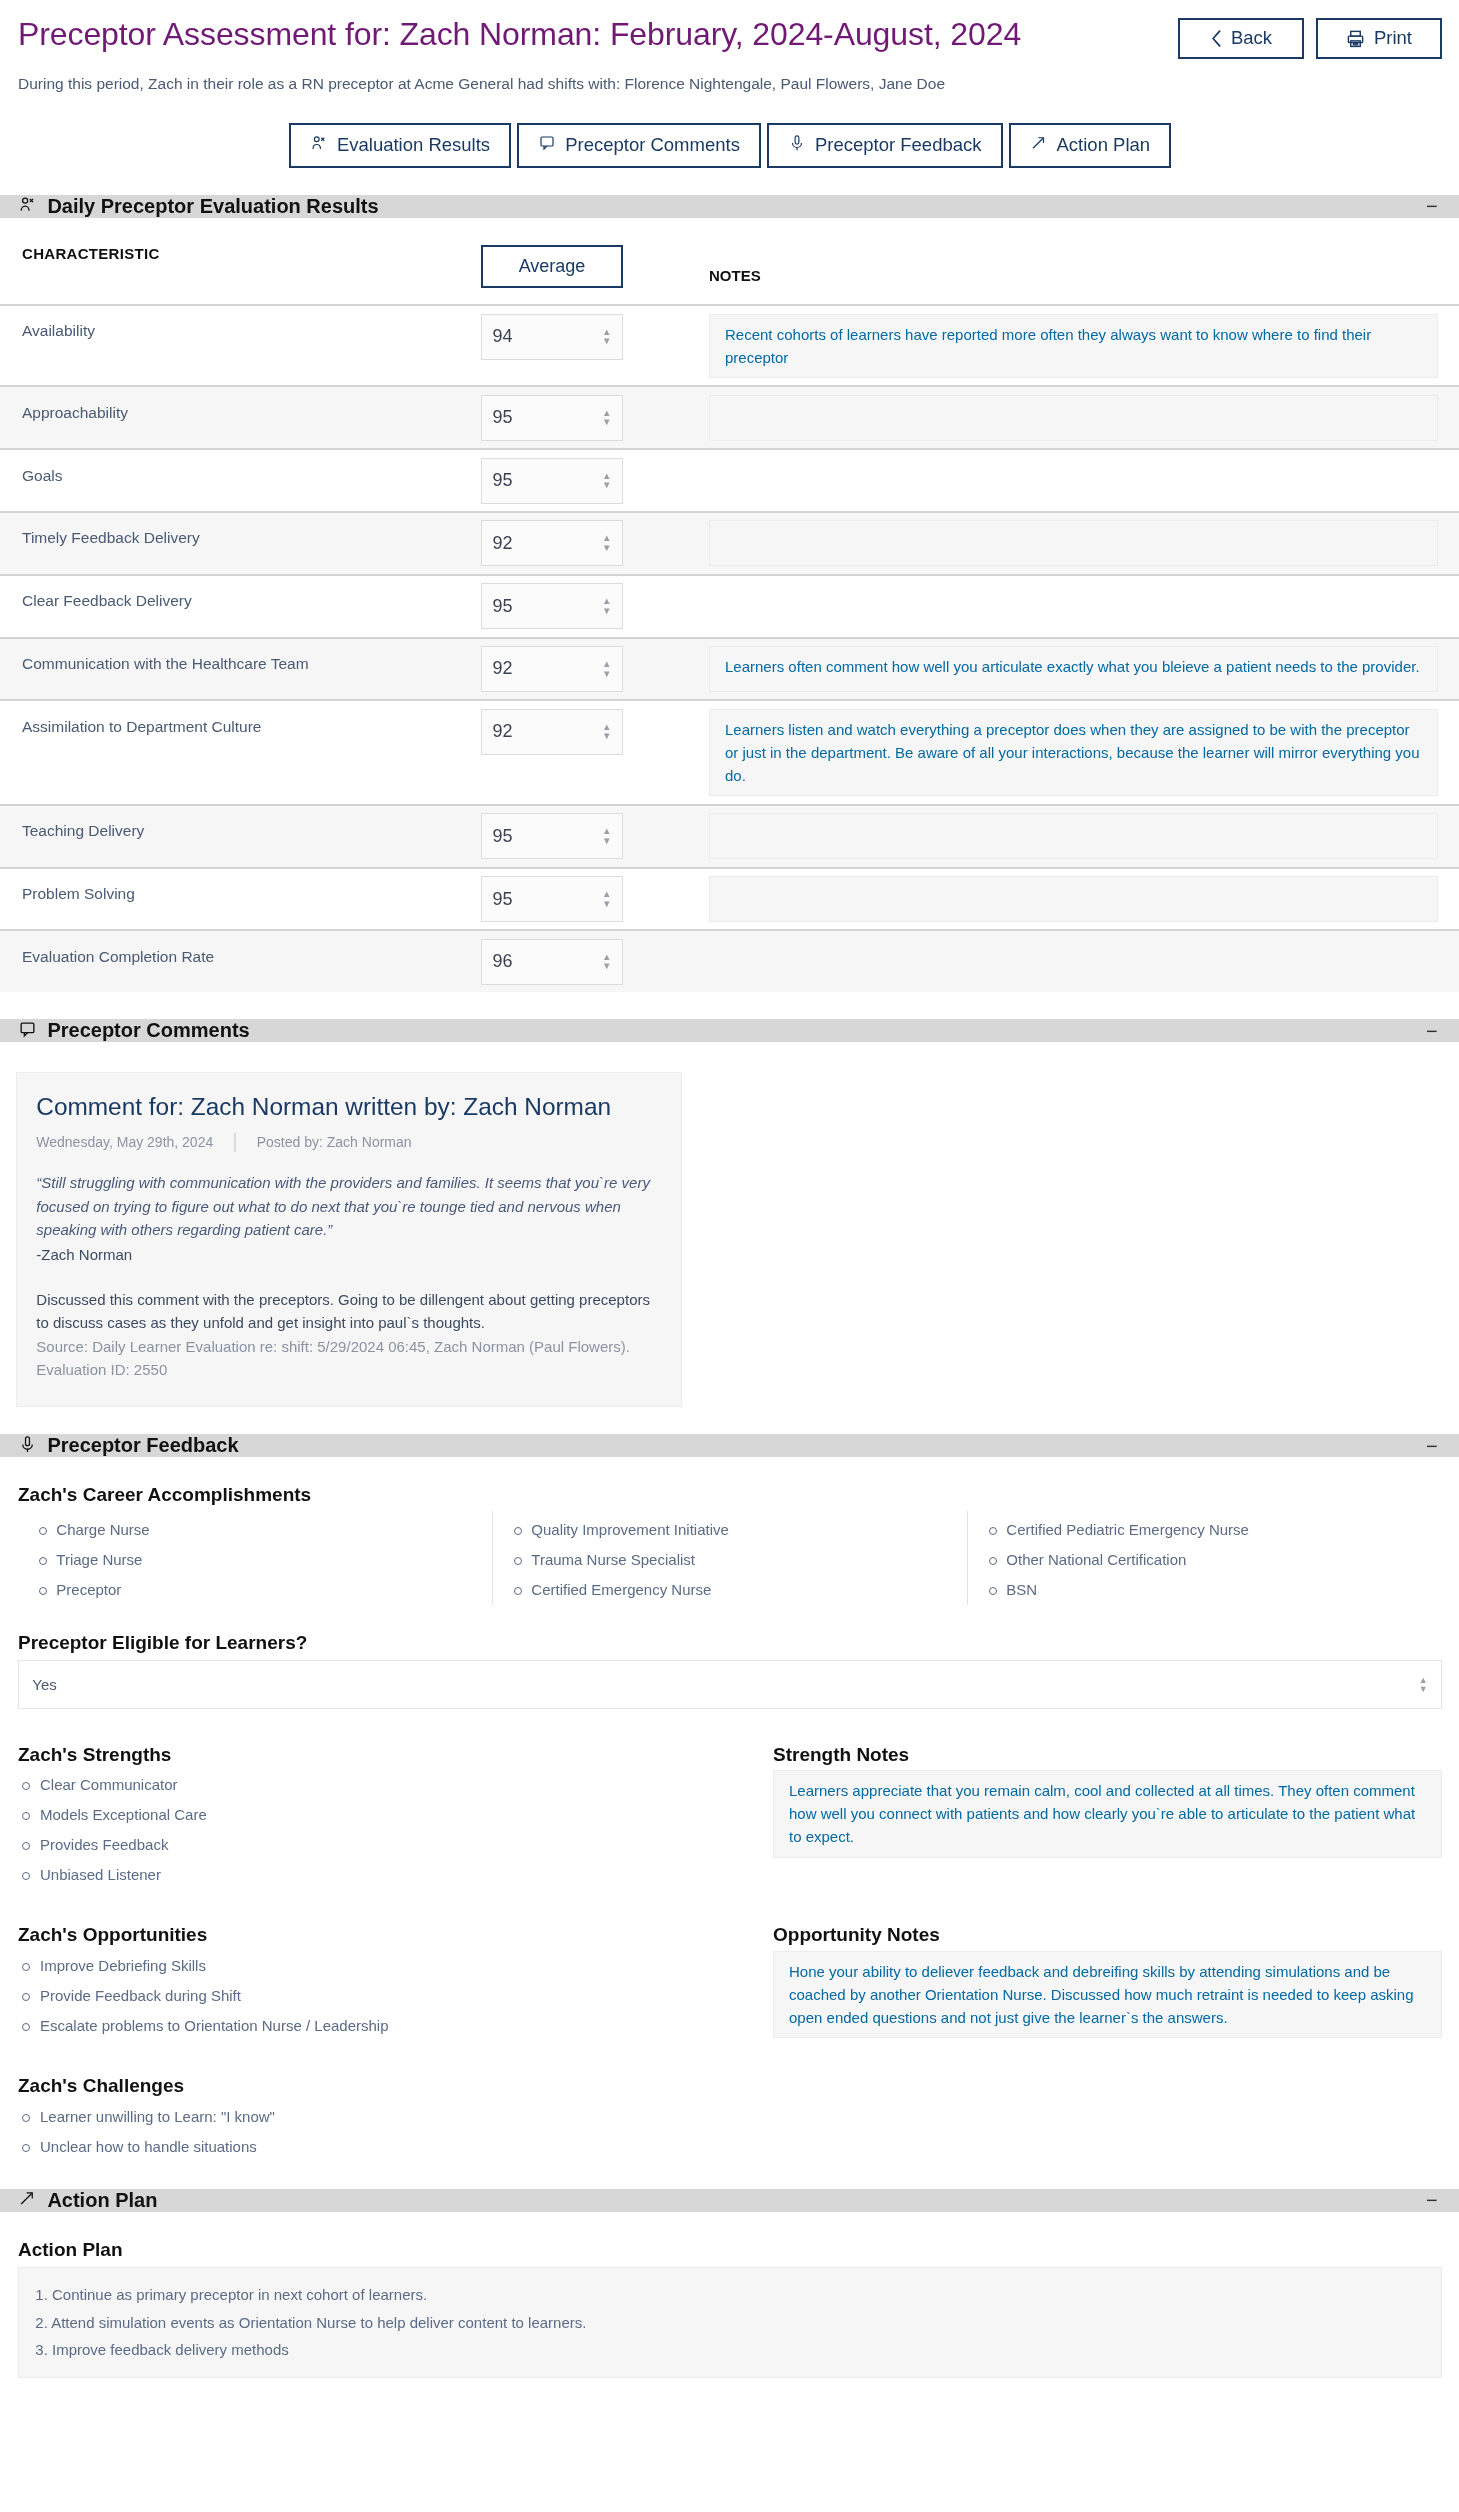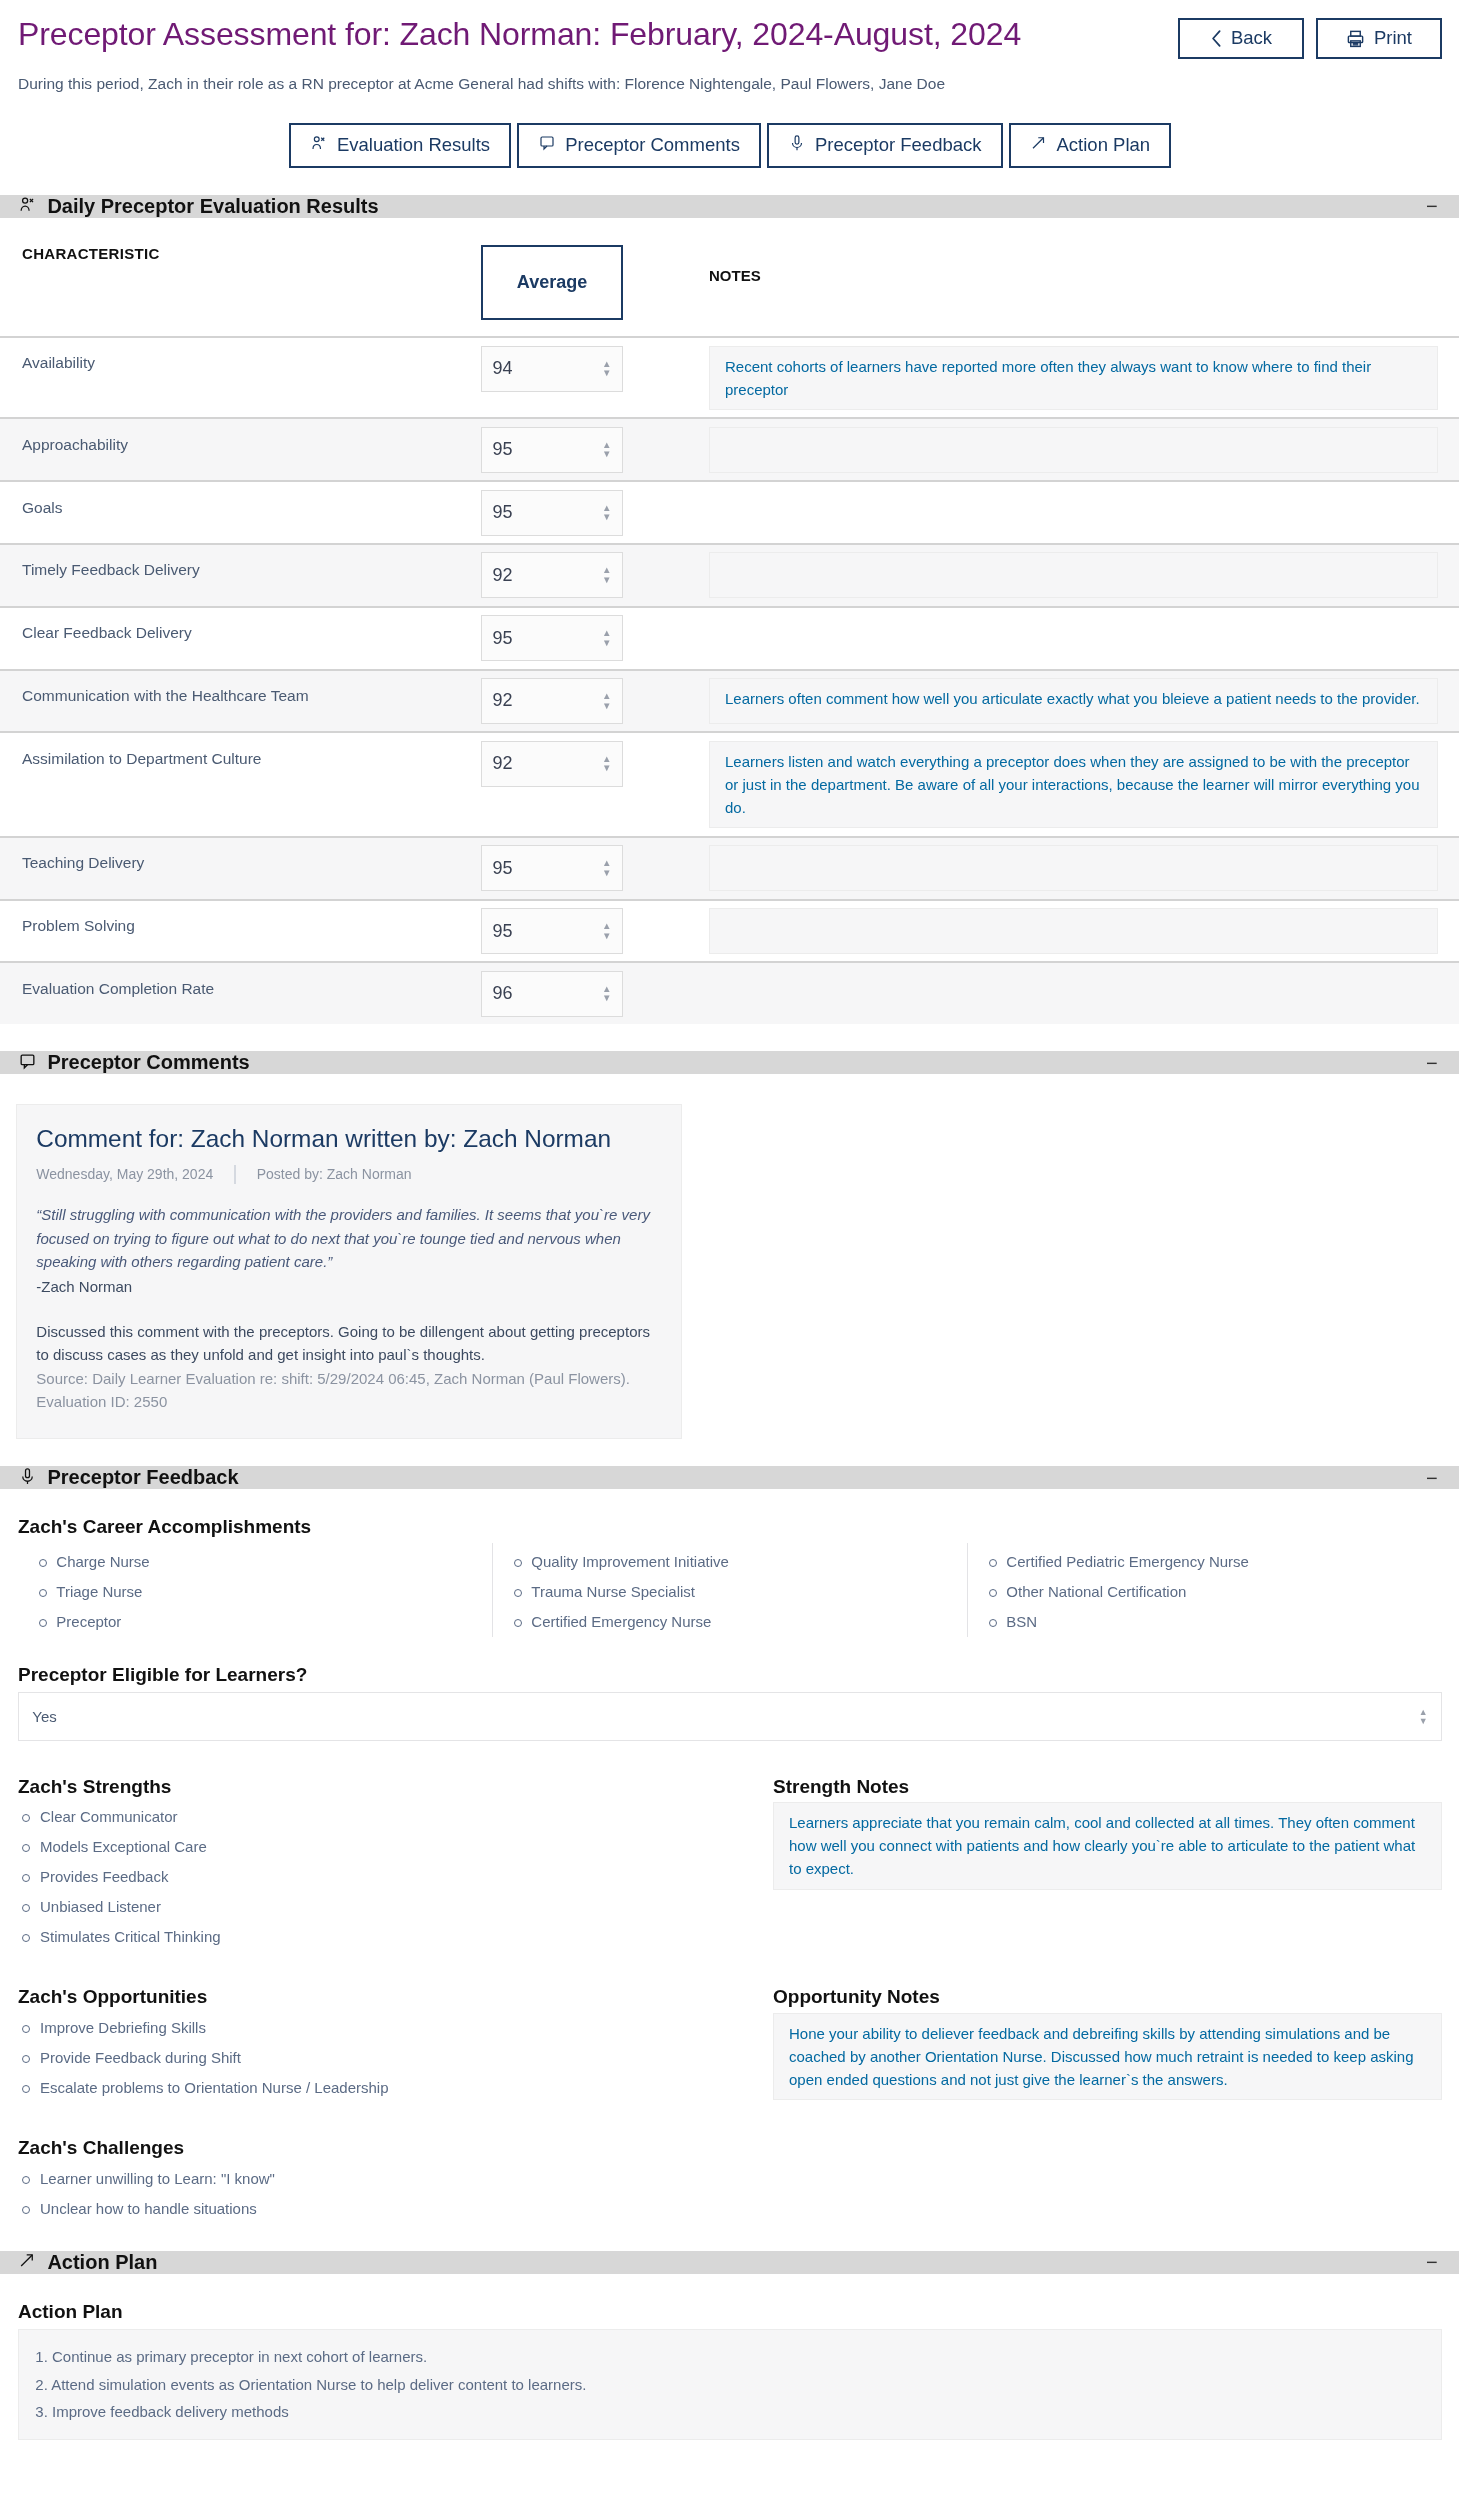--- a/index.html
+++ b/index.html
@@ -56,22 +56,22 @@
   .eval-head {
     display: flex; align-items: flex-start; padding: 27px 0 16.3px 0;
   }
   .col-char { width: 481px; padding-left: 22px; }
   .col-avg  { width: 222px; }
   .col-note { flex: 1; padding-right: 22px; }
   .th { font-size: 15px; font-weight: 700; letter-spacing: 0.3px; color:#111; }
   .th-notes { font-size: 15px; font-weight: 700; color:#111; padding-left: 6px; margin-top: 22px; }
   .avg-pill {
     border: 2.2px solid #1b3a63; background:#fff; color:#1b3a63;
-    font-size: 18px; font-weight: 700; text-align:center;
-    padding: 25px 0; width: 142px; cursor: pointer;
+    font-size: 18px; font-weight: 400; text-align:center;
+    padding: 9px 0; width: 142px; cursor: pointer;
   }
 
   .erow { display: flex; align-items: stretch; border-top: 2.2px solid #d3d3d3; }
   .erow.alt { background: #f6f6f7; }
   .erow .c1 { width: 481px; padding: 16.3px 0 16.3px 22px; font-size: 15.5px; color:#4a5a72; }
   .erow .c2 { width: 222px; padding: 7.4px 0; }
   .erow .c3 { flex:1; padding: 7.4px 22px 7.4px 6px; display:flex; }
 
   .spin {
     position: relative; width: 142px; height: 46px;
@@ -467,21 +467,20 @@
     </div>
 
     <div class="two-col">
       <div class="lcol">
         <h3>Zach's Strengths</h3>
         <ul class="plain" id="strengths">
             <li>Clear Communicator</li>
             <li>Models Exceptional Care</li>
             <li>Provides Feedback</li>
             <li>Unbiased Listener</li>
-            <li>Stimulates Critical Thinking</li>
           </ul>
       </div>
       <div class="rcol">
         <h3>Strength Notes</h3>
         <div class="note-box">Learners appreciate that you remain calm, cool and collected at all times. They often comment how well you connect with patients and how clearly you`re able to articulate to the patient what to expect.</div>
       </div>
     </div>
 
     <div class="two-col">
       <div class="lcol">

